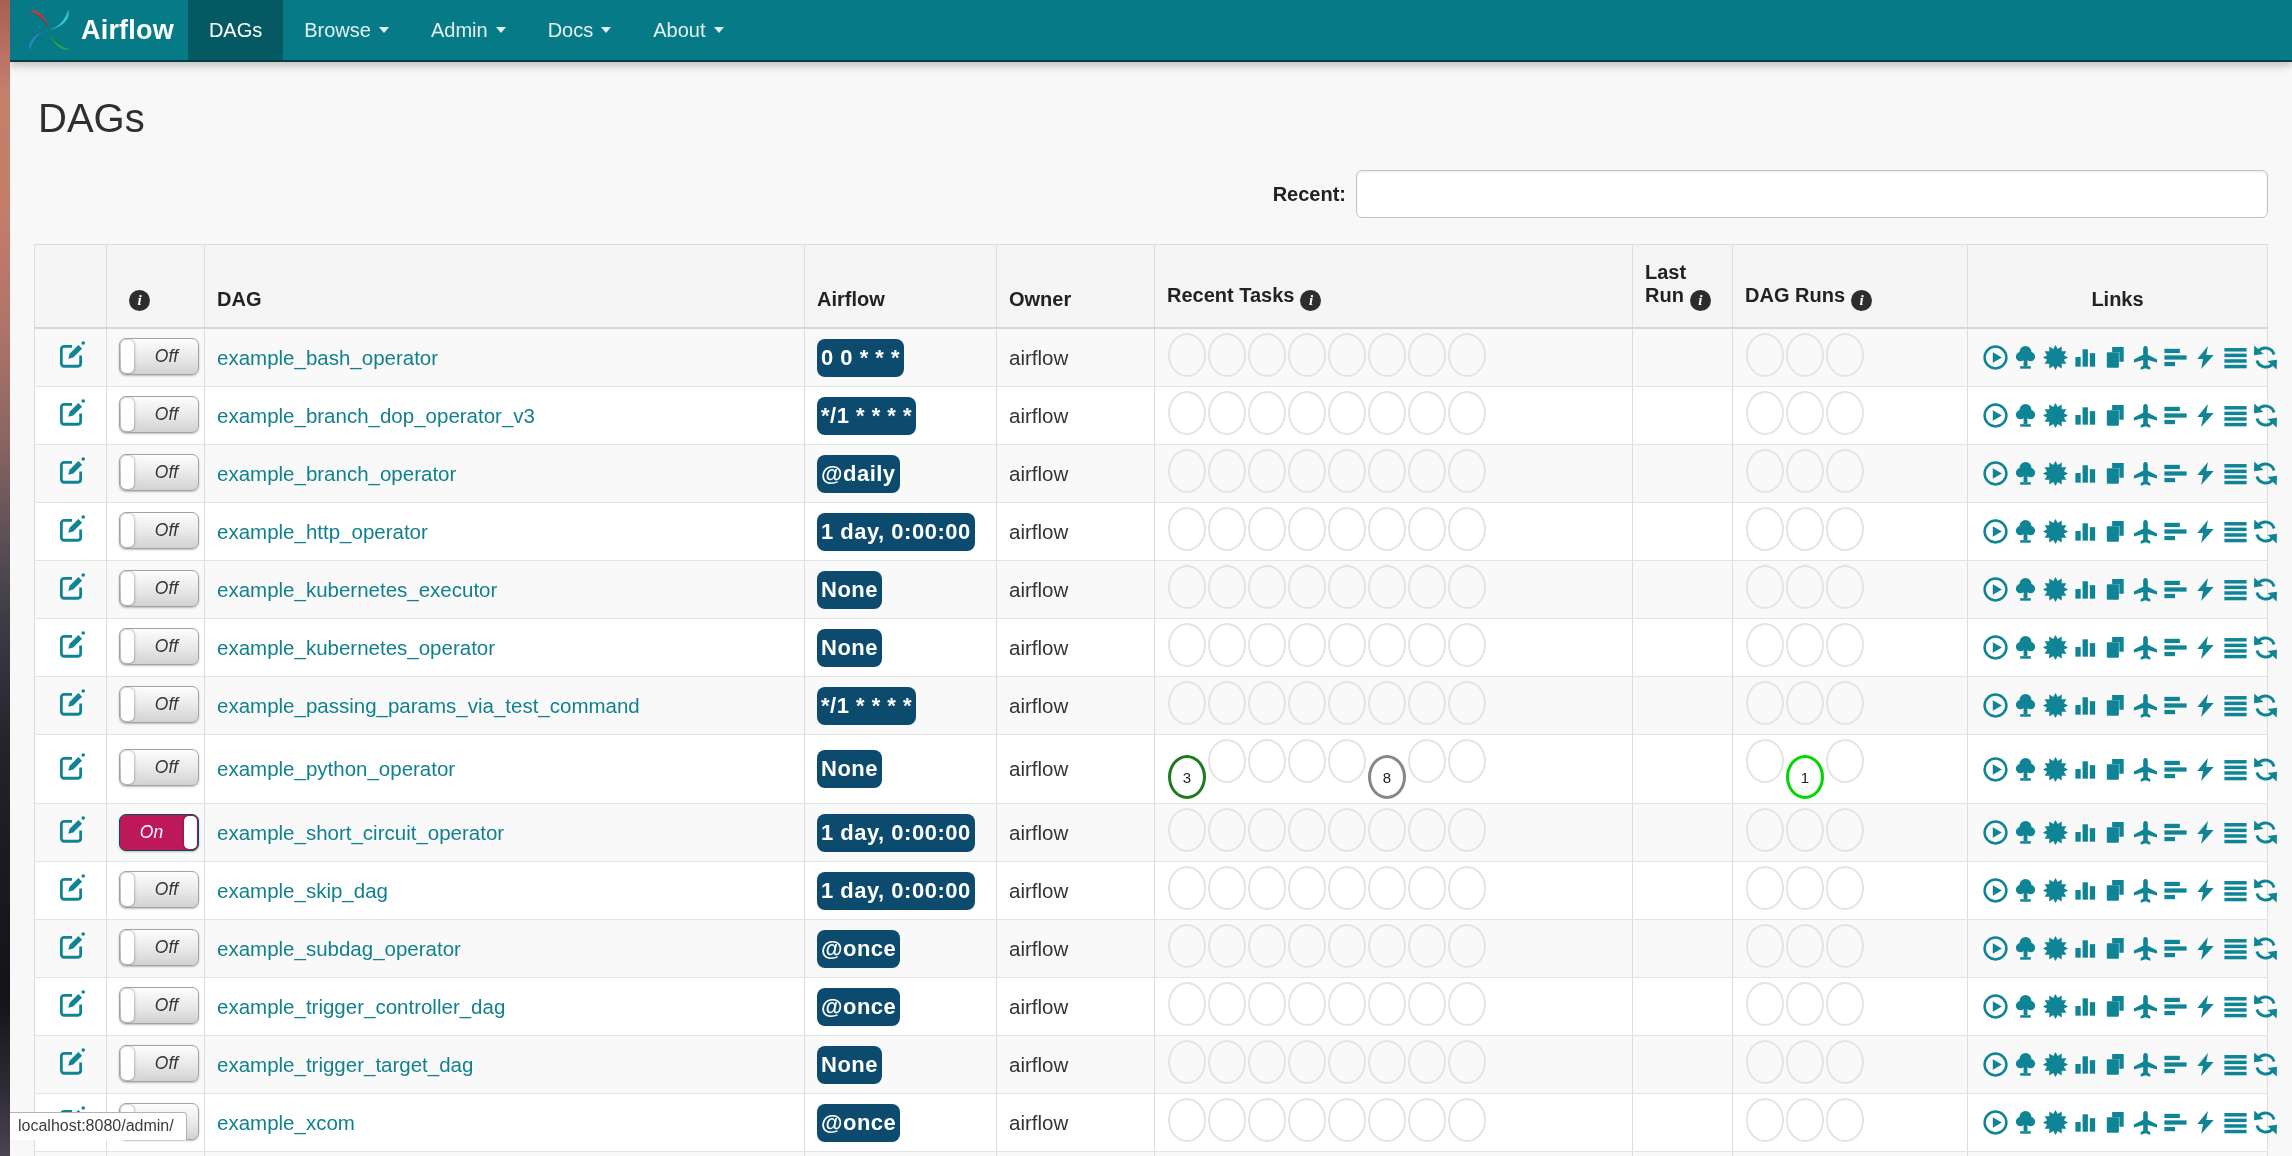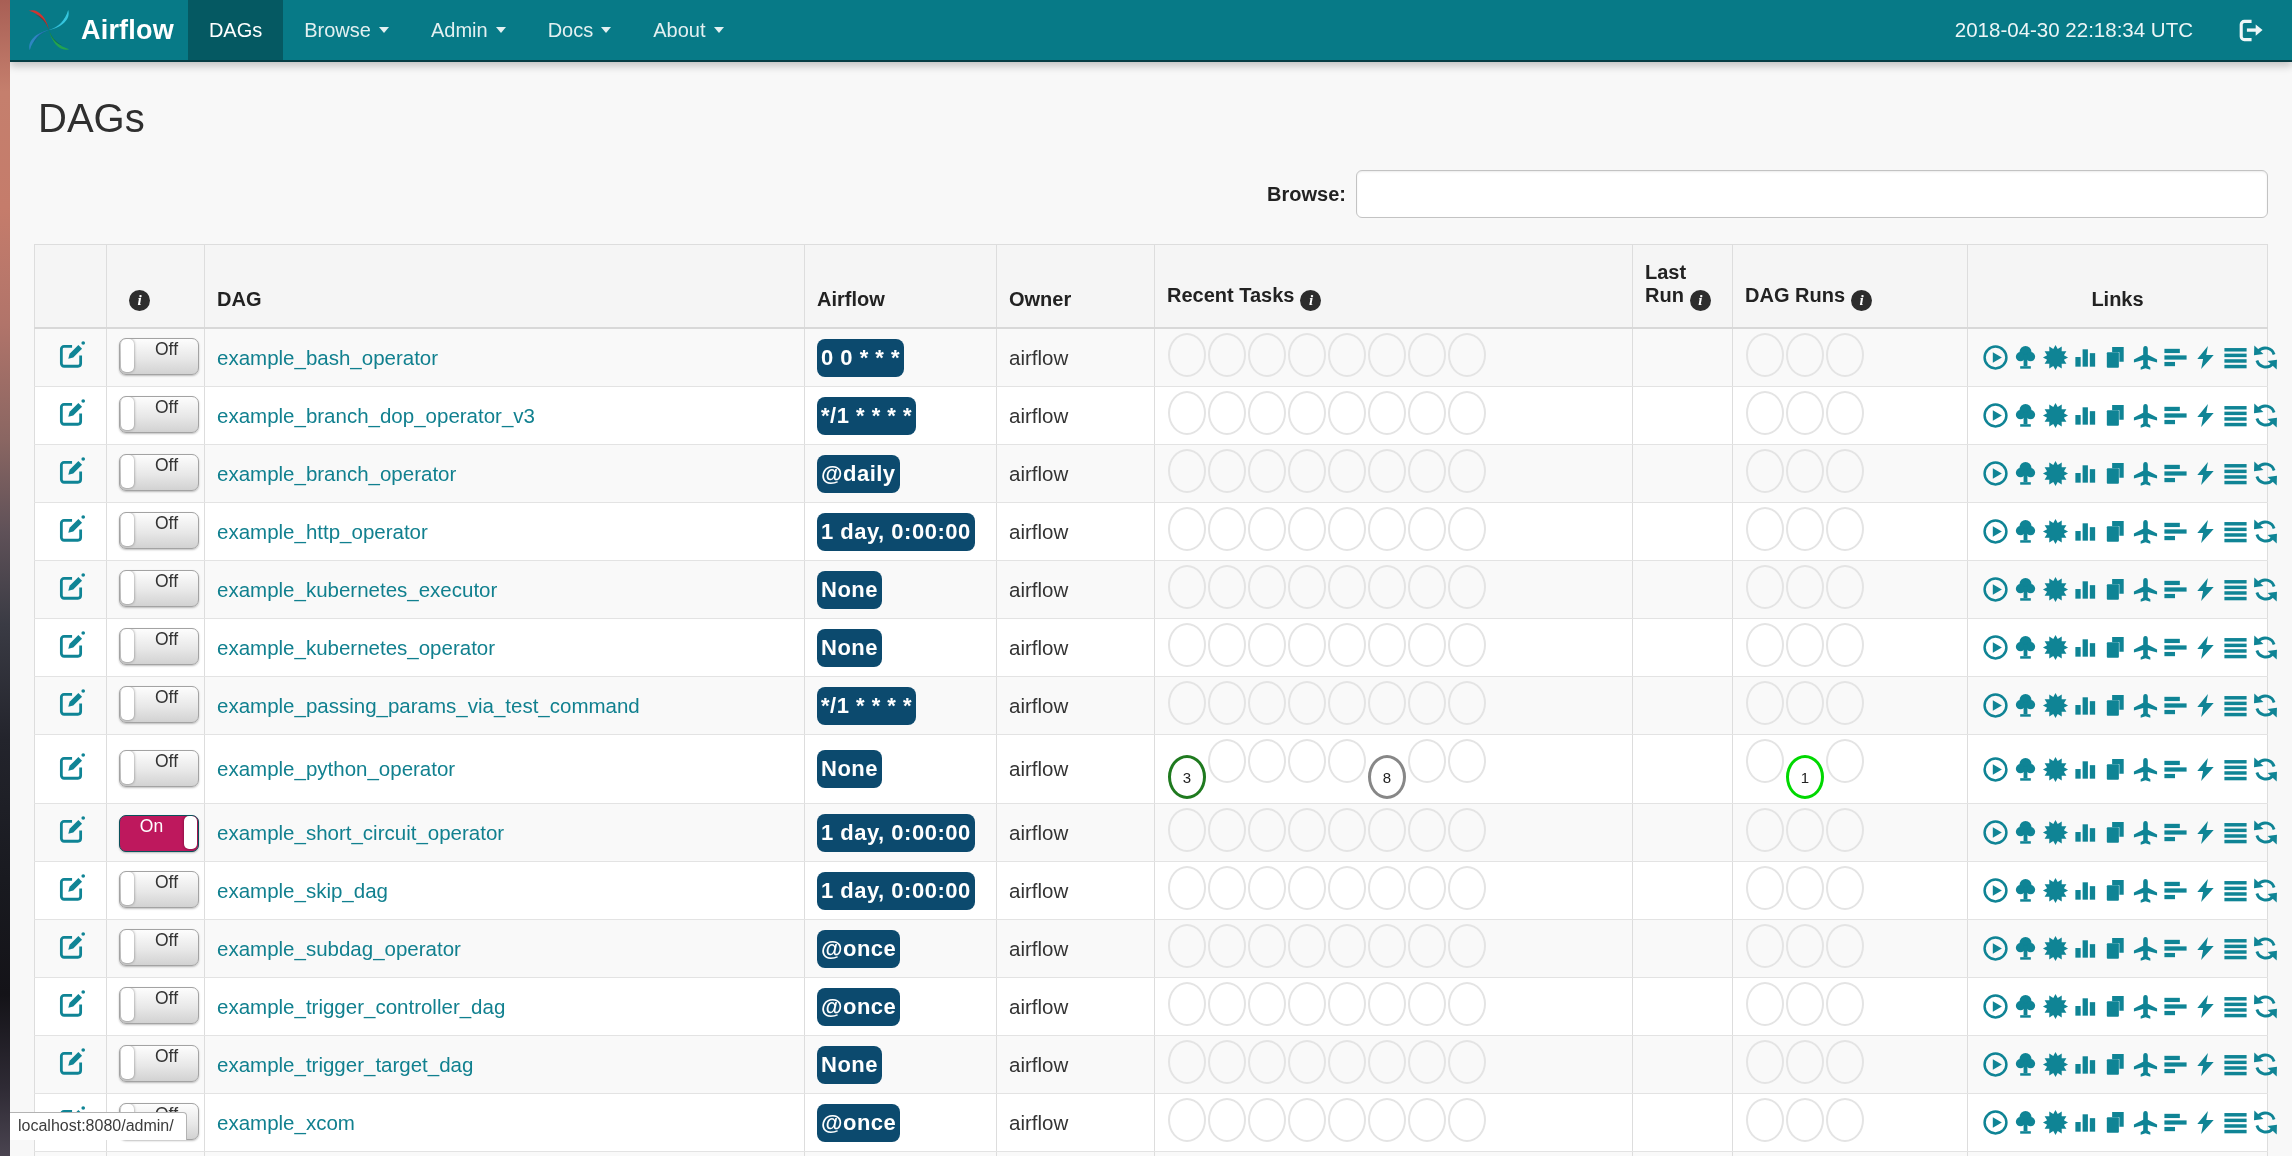--- a/index.html
+++ b/index.html
@@ -79,23 +79,24 @@
     display:inline-flex; width:21px; height:21px; border-radius:50%;
     background:#2d2d2d; color:#fff; align-items:center; justify-content:center;
     font-family:"Liberation Serif", serif; font-weight:bold; font-style:italic;
     font-size:15px; vertical-align:-3px; margin-left:6px; cursor:pointer;
   }
 
   .edit-icon { width:30px; height:30px; color:#0f8495; cursor:pointer; display:inline-block; }
 
   
   .toggle {
-    display:inline-flex; width:80px; height:37px;
+    display:inline-flex; align-items:center; width:80px; height:37px;
     border:1px solid #a3a3a3; border-radius:7px; cursor:pointer; overflow:hidden;
     box-shadow:0 1px 2px rgba(0,0,0,0.25);
+    font-style:italic;
   }
   .toggle.off { background:linear-gradient(180deg,#fdfdfd 0%,#e8e8e8 55%,#d2d2d2 100%); }
   .toggle.on  { background:#be185d; border-color:#09525c; }
   .toggle .knob {
     width:13px; height:33px; background:#fff; border-radius:5px; margin:0 1px;
     box-shadow:0 0 3px rgba(0,0,0,0.45); flex:none;
   }
   .toggle .tlabel { flex:1; text-align:center; font-size:17.5px; }
   .toggle.off .tlabel { color:#333; }
   .toggle.on  .tlabel { color:#fff; }
@@ -163,37 +164,27 @@
         </div>
         <div class="nav-item">
           <span>Docs</span>
           <span class="caret"></span>
         </div>
         <div class="nav-item">
           <span>About</span>
           <span class="caret"></span>
         </div>
       </div>
-    <div class="nav-right">
-      <span class="nav-clock">2018-04-30 22:18:34 UTC</span>
-      <span class="logout-btn">
-        <svg viewBox="0 0 28 28" width="29" height="29">
-          <path d="M16 5.2 H 9 a 3 3 0 0 0 -3 3 v 11.6 a 3 3 0 0 0 3 3 h 7" fill="none" stroke="currentColor" stroke-width="3"></path>
-          <rect x="11.5" y="12" width="9.5" height="3.2" fill="currentColor"></rect>
-          <polygon points="20,8.2 26.6,13.6 20,19" fill="currentColor"></polygon>
-        </svg>
-      </span>
-    </div>
   </div>
 
   <div class="page">
     <h1 class="page-title">DAGs</h1>
 
     <div class="search-row">
-      <span class="search-label">Browse:</span>
+      <span class="search-label">Recent:</span>
       <input class="search-input" type="text" value="" style="">
     </div>
 
     <table class="dag-table">
       <colgroup>
         <col style="width:72px">
           <col style="width:98px">
           <col style="width:600px">
         <col style="width:192px">
           <col style="width:158px">

